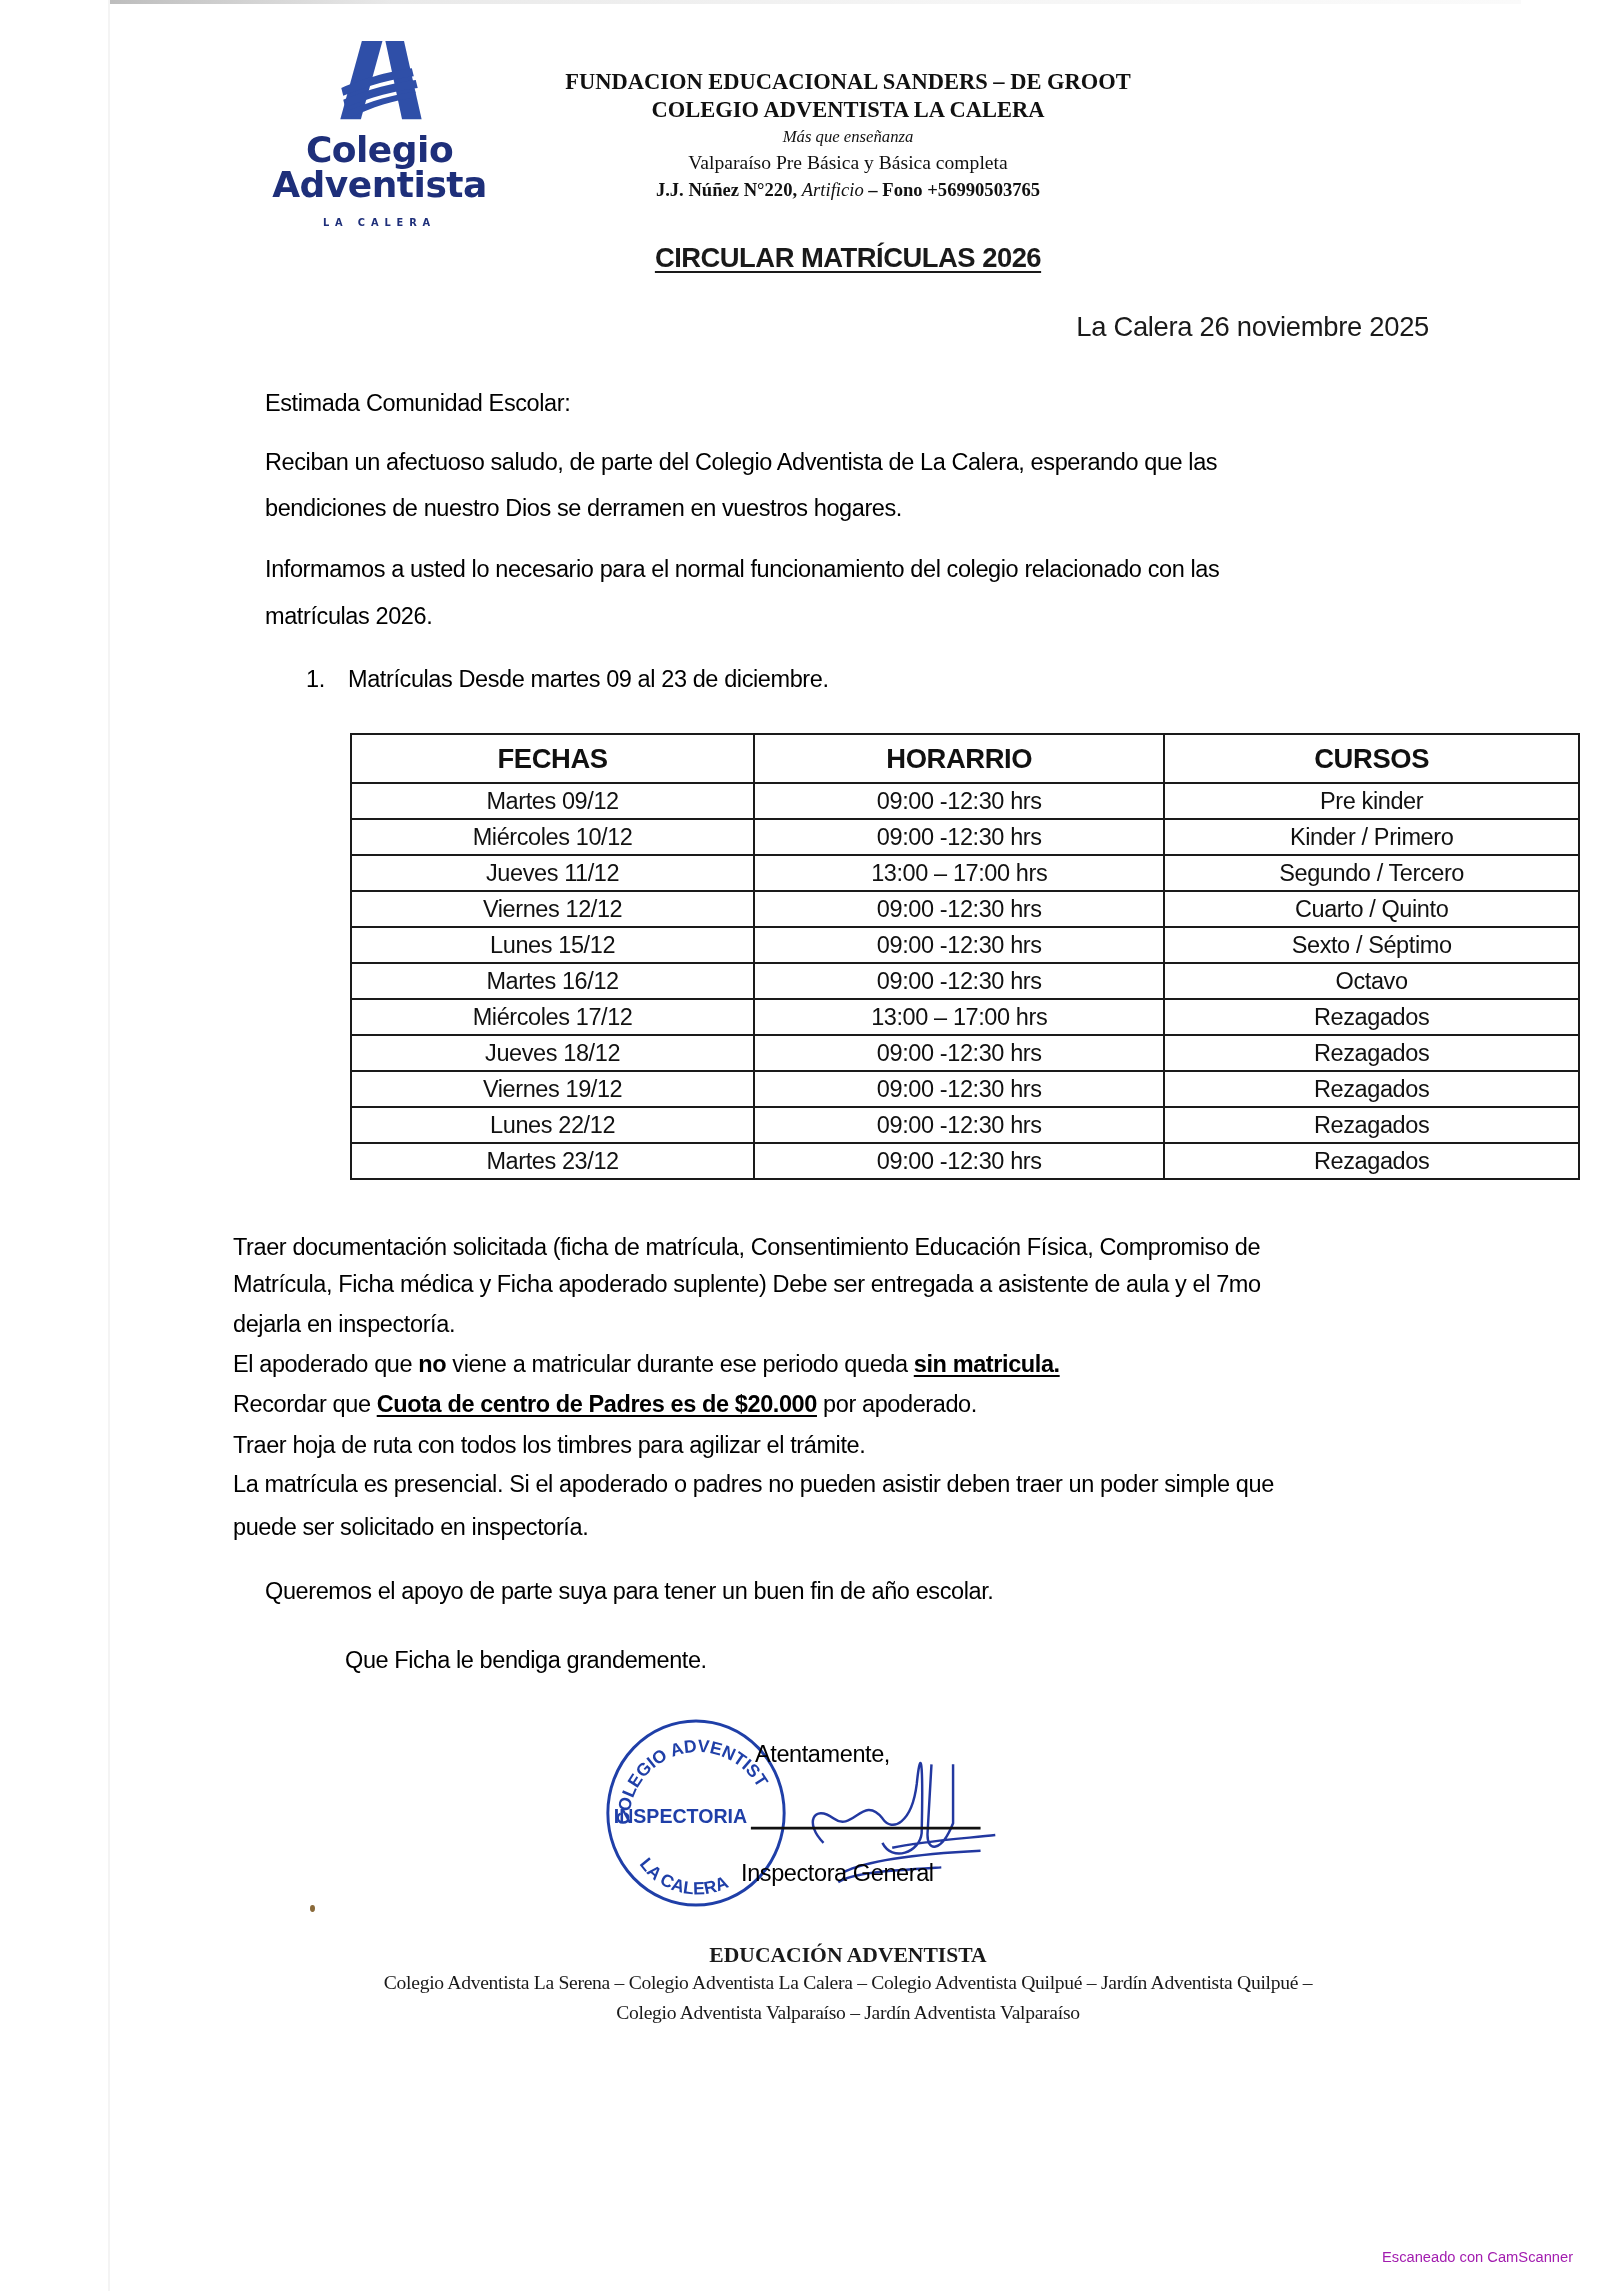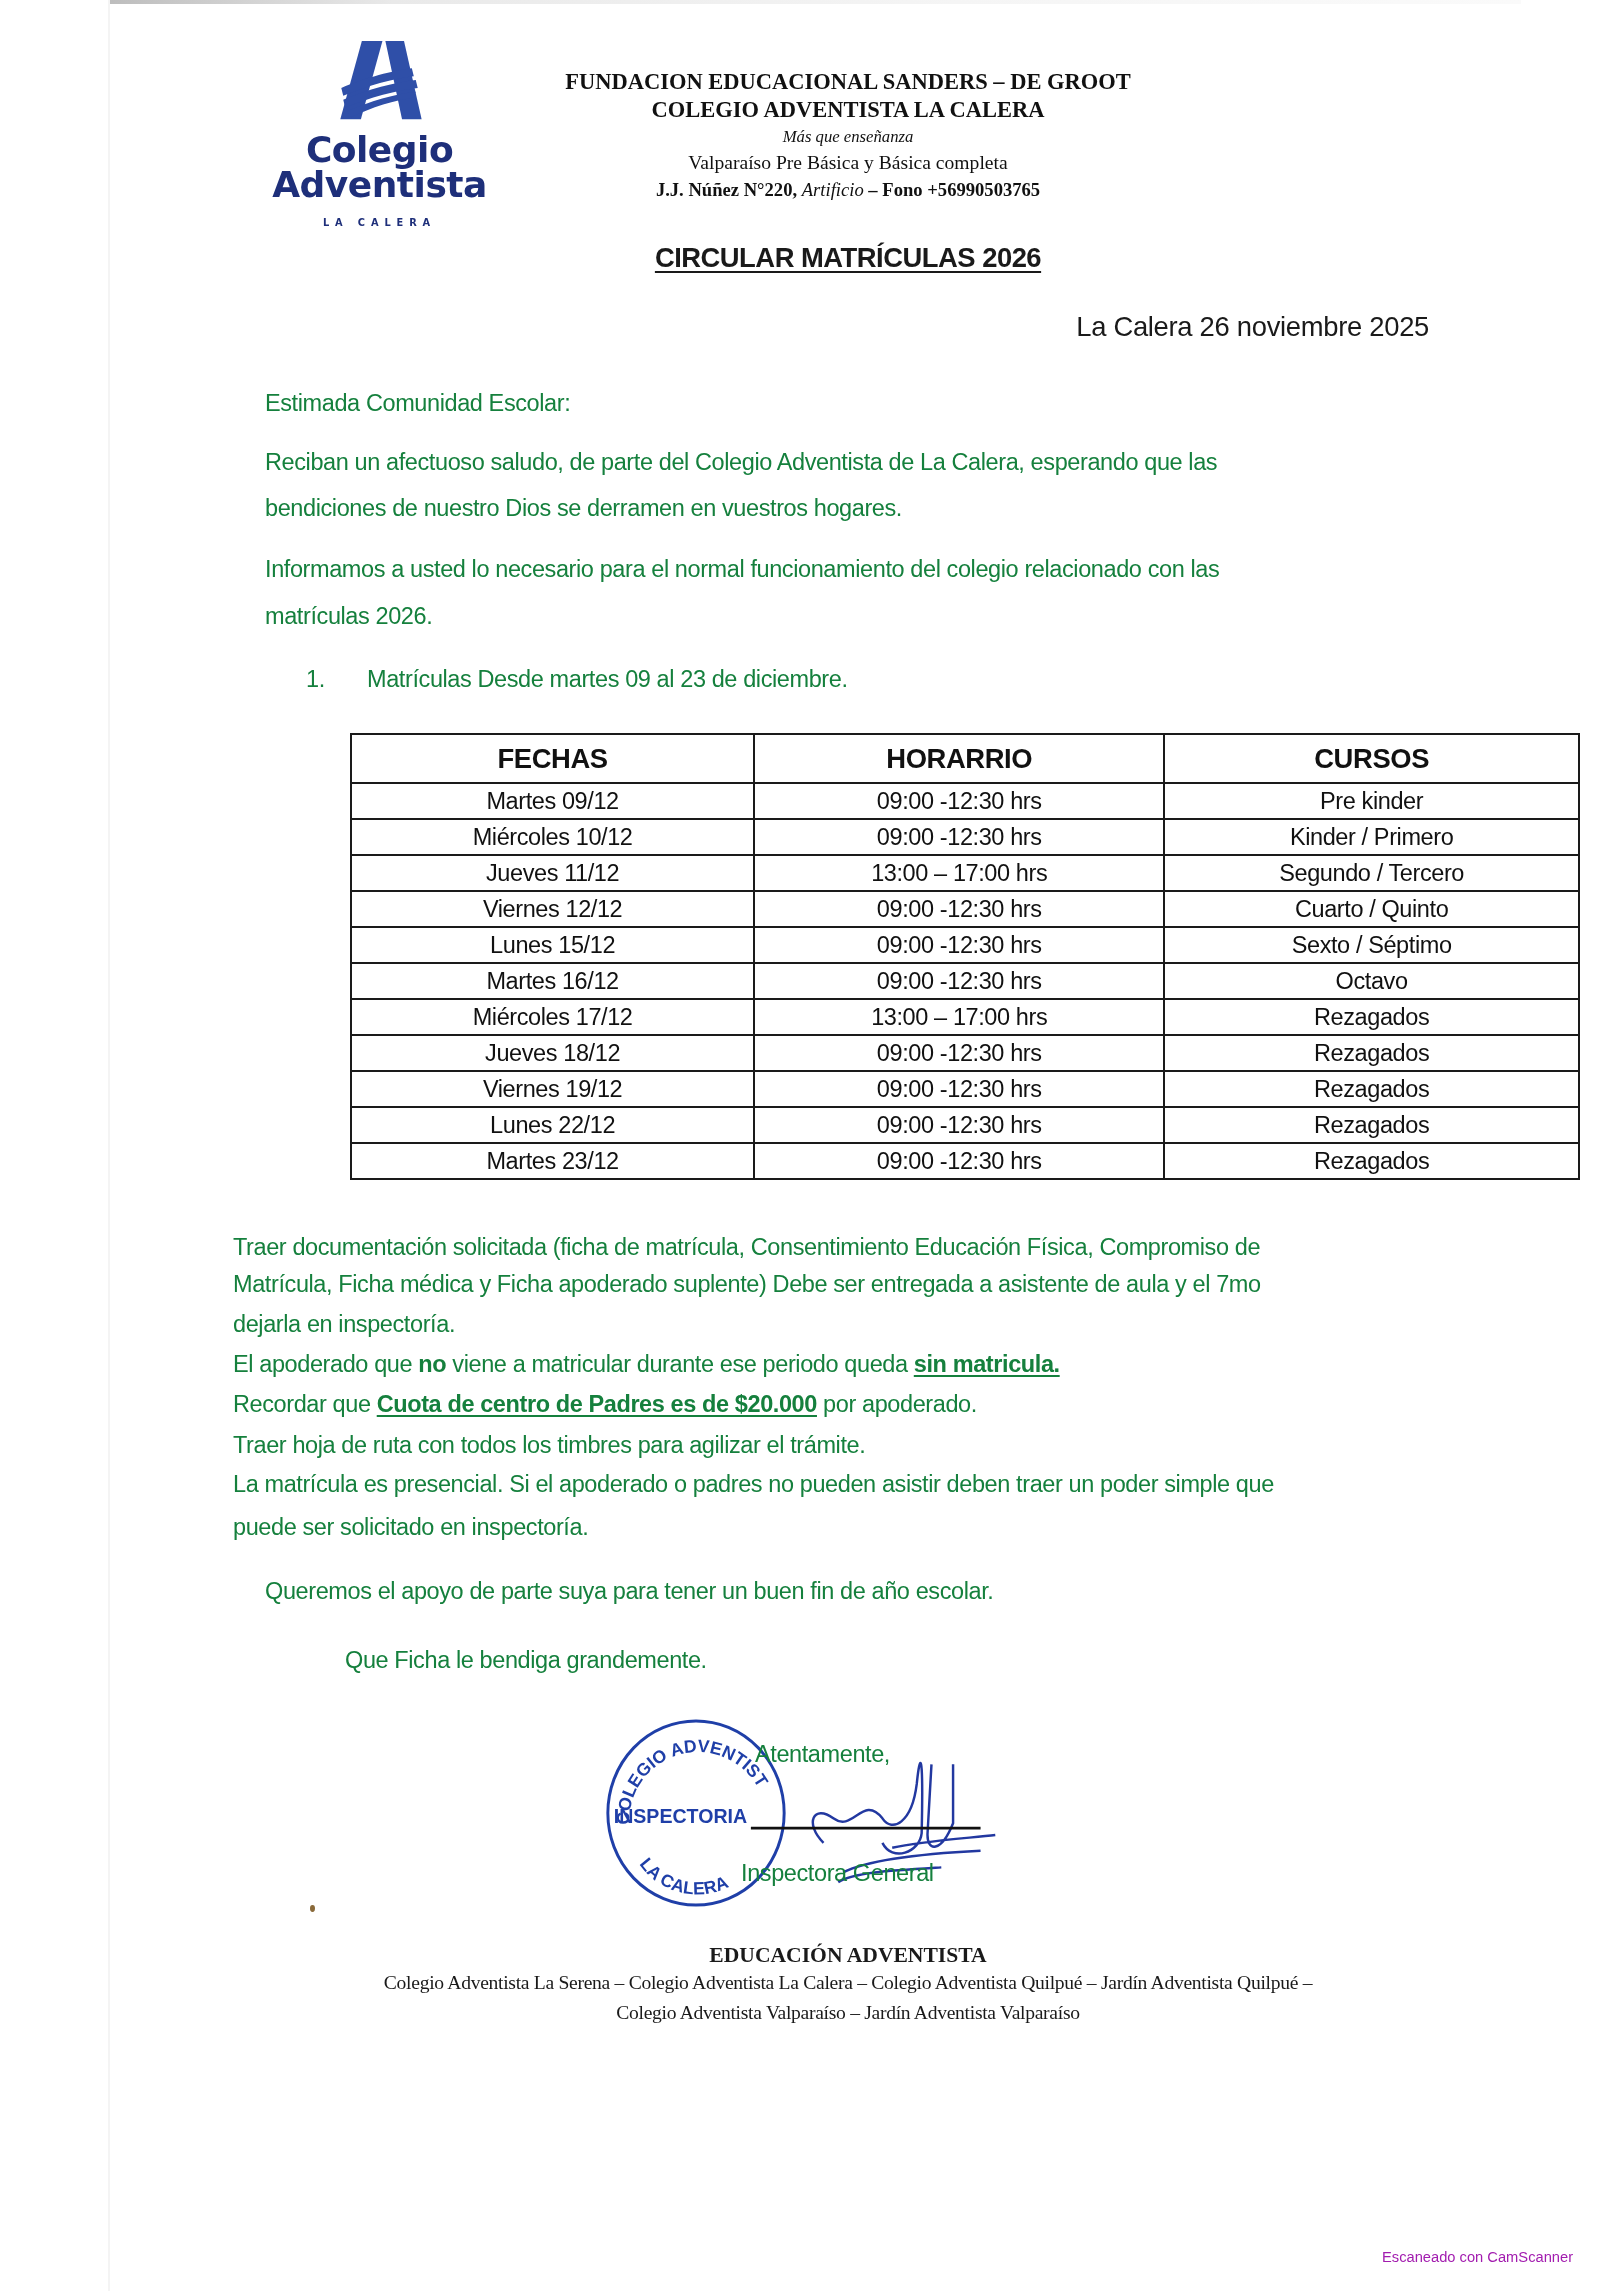--- a/index.html
+++ b/index.html
@@ -16,21 +16,21 @@
   
   .hdr { left: 490px; width: 716px; text-align: center; font-family: "Liberation Serif", serif; color: #111; }
   .hdr.b { font-weight: bold; font-size: 22.5px; }
   .hdr.i { font-style: italic; font-size: 16.7px; }
   .hdr.n { font-size: 19.6px; }
   .hdr.a { font-weight: bold; font-size: 18.6px; text-align: center; }
 
   .title { left: 490px; width: 716px; text-align: center; font-size: 27.4px; font-weight: bold; text-decoration: underline; text-underline-offset: 3.9px; text-decoration-thickness: 2px; letter-spacing: -0.5px; }
   .date { right: 190px; font-size: 27.4px; letter-spacing: -0.3px; }
 
-  .body-text { font-size: 23.5px; line-height: 23.5px; letter-spacing: -0.4px; color: #15803d; white-space: nowrap; }
+  .body-text { font-size: 23.5px; line-height: 23.5px; letter-spacing: -0.4px; color: #000000; white-space: nowrap; }
 
   
   table.sched { position: absolute; left: 350px; top: 733px; width: 1230px; border-collapse: collapse; font-family: "Liberation Sans", sans-serif; }
   table.sched th, table.sched td { border: 2px solid #1a1a1a; text-align: center; padding: 0; letter-spacing: -0.4px; color: #111; }
   table.sched th { font-size: 27.4px; font-weight: bold; height: 47px; }
   table.sched td { font-size: 23.5px; height: 34px; line-height: 29px; }
   .c1 { width: 347px; } .c2 { width: 353px; } .c3 { width: 357px; }
 
   u.strong { font-weight: bold; text-underline-offset: 2.9px; margin-top: 36px; }
   b.strong { font-weight: bold; }
@@ -72,21 +72,21 @@
 
 <div class="abs title" style="top:242px;">CIRCULAR MATRÍCULAS 2026</div>
 <div class="abs date" style="top:311px;">La Calera 26 noviembre 2025</div>
 
 <div class="abs body-text" style="left:265px;top:392px;">Estimada Comunidad Escolar:</div>
 <div class="abs body-text" style="left:265px;top:451px;">Reciban un afectuoso saludo, de parte del Colegio Adventista de La Calera, esperando que las</div>
 <div class="abs body-text" style="left:265px;top:497px;">bendiciones de nuestro Dios se derramen en vuestros hogares.</div>
 <div class="abs body-text" style="left:265px;top:558px;">Informamos a usted lo necesario para el normal funcionamiento del colegio relacionado con las</div>
 <div class="abs body-text" style="left:265px;top:605px;">matrículas 2026.</div>
 <div class="abs body-text" style="left:306px;top:668px;">1.</div>
-<div class="abs body-text" style="left:348px;top:668px;margin-left:19px;">Matrículas Desde martes 09 al 23 de diciembre.</div>
+<div class="abs body-text" style="left:348px;top:668px;">Matrículas Desde martes 09 al 23 de diciembre.</div>
 
 <table class="sched">
   <thead>
     <tr>
       <th class="c1">FECHAS</th>
       <th class="c2">HORARRIO</th>
       <th class="c3">CURSOS</th>
     </tr>
   </thead>
   <tbody>

